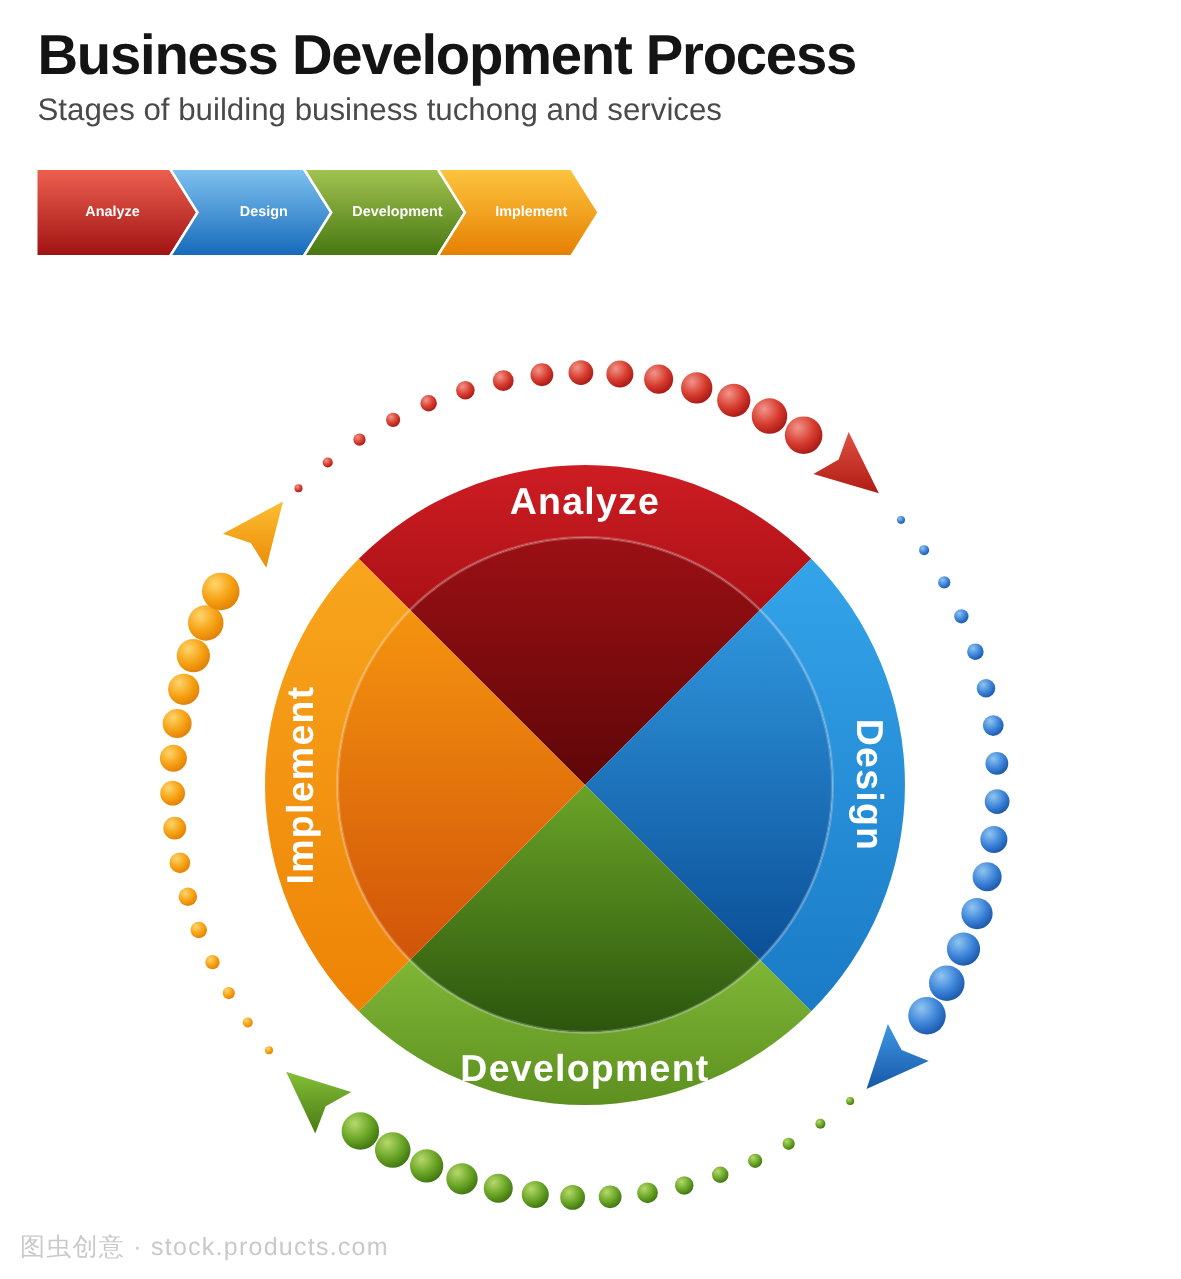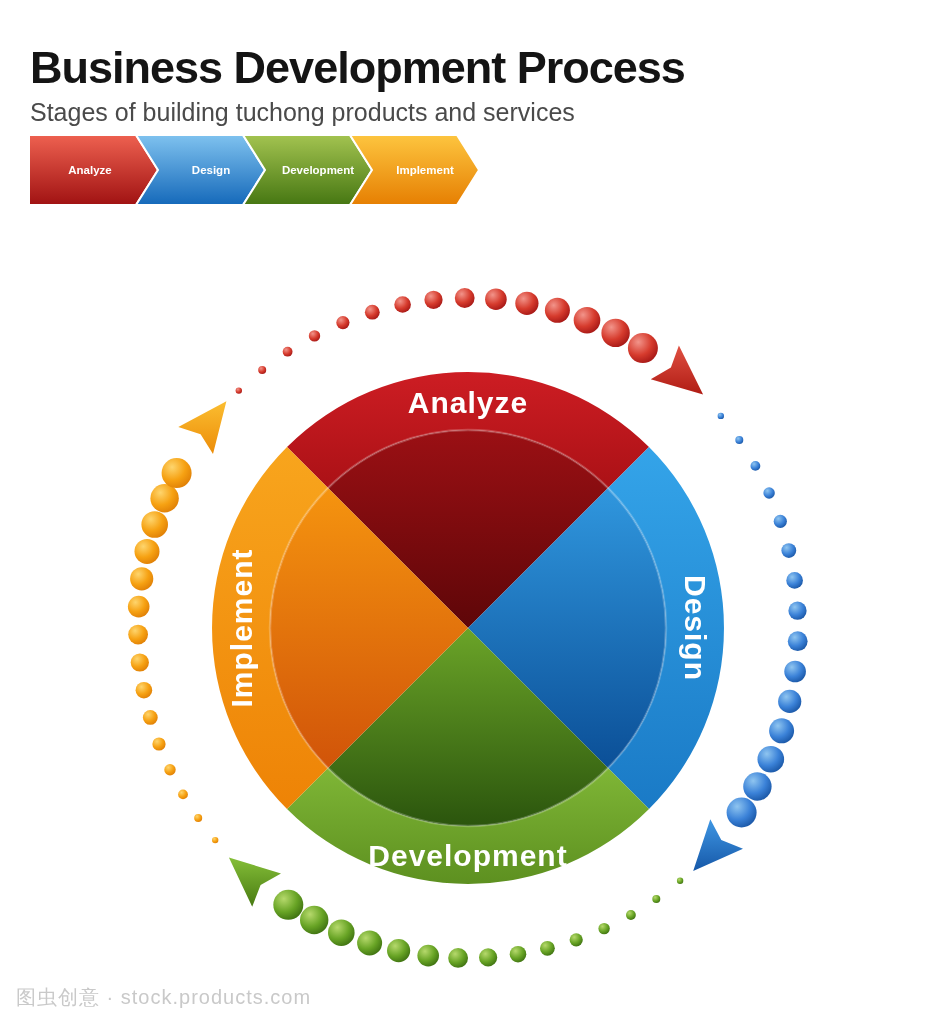--- a/index.html
+++ b/index.html
@@ -1,35 +1,35 @@
 <!DOCTYPE html>
 <html><head>
 <meta charset="utf-8">
 <style>
   * { margin:0; padding:0; box-sizing:border-box; }
   html,body { background:#ffffff; }
   body { font-family:"Liberation Sans", sans-serif; }
   .page { position:relative; width:945px; height:1023px; background:#ffffff; overflow:hidden; margin:0 auto; }
-  .header { position:absolute; left:30px; top:20px;margin-top:24px; }
+  .header { position:absolute; left:30px; top:20px; }
   .title { font-size:45px; font-weight:700; color:#141414; letter-spacing:-1px; line-height:1.05; }
   .subtitle { font-size:25px; font-weight:400; color:#4a4a4a; margin-top:7px; }
   .flow-bar { position:absolute; left:28px; top:130px; }
   .wheel-svg { position:absolute; left:0; top:0; }
   .flow-label { font-size:11.5px; font-weight:700; fill:#ffffff; }
   .wheel-label { font-size:30px; font-weight:700; fill:#ffffff; letter-spacing:1px; }
   .watermark { position:absolute; left:16px; bottom:12px; font-size:20px; color:#c9c9c9; letter-spacing:1px; }
 </style>
 </head>
 <body>
 
 <div class="page">
 
   <div class="header">
     <div class="title">Business Development Process</div>
-    <div class="subtitle">Stages of building tuchong products and services</div>
+    <div class="subtitle">Stages of building business tuchong and services</div>
   </div>
 
   <svg class="flow-bar" width="455" height="80" viewBox="0 0 455 80">
     <defs>
       <linearGradient id="flowGrad0" x1="0" y1="0" x2="0" y2="1">
         <stop offset="0" stop-color="#ee6150"></stop>
         <stop offset="1" stop-color="#a01212"></stop>
       </linearGradient>
       <linearGradient id="flowGrad1" x1="0" y1="0" x2="0" y2="1">
         <stop offset="0" stop-color="#7fc2ef"></stop>

